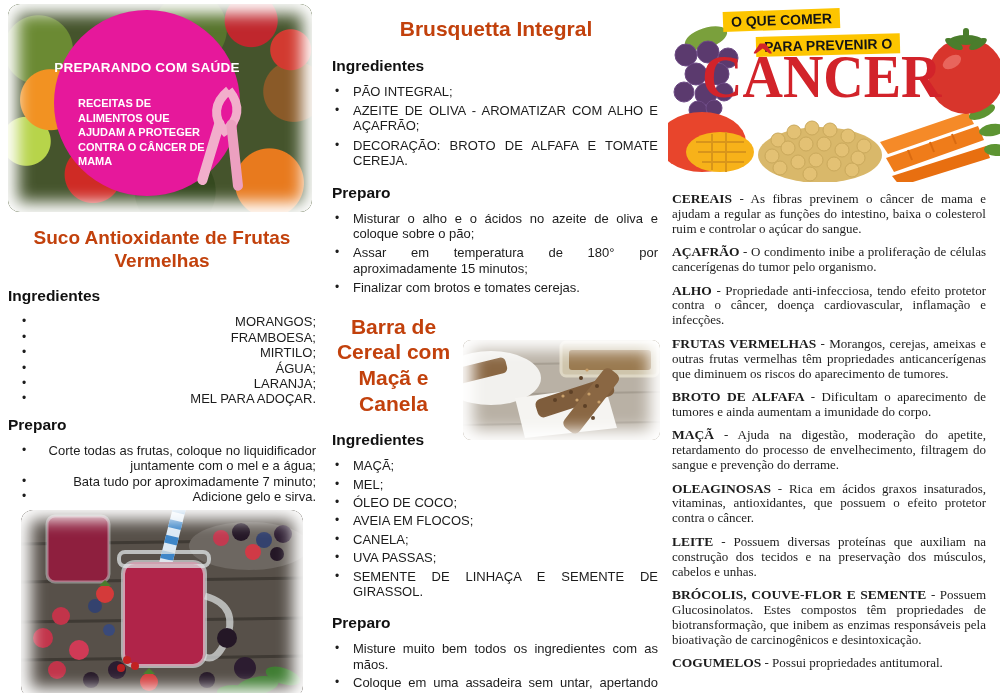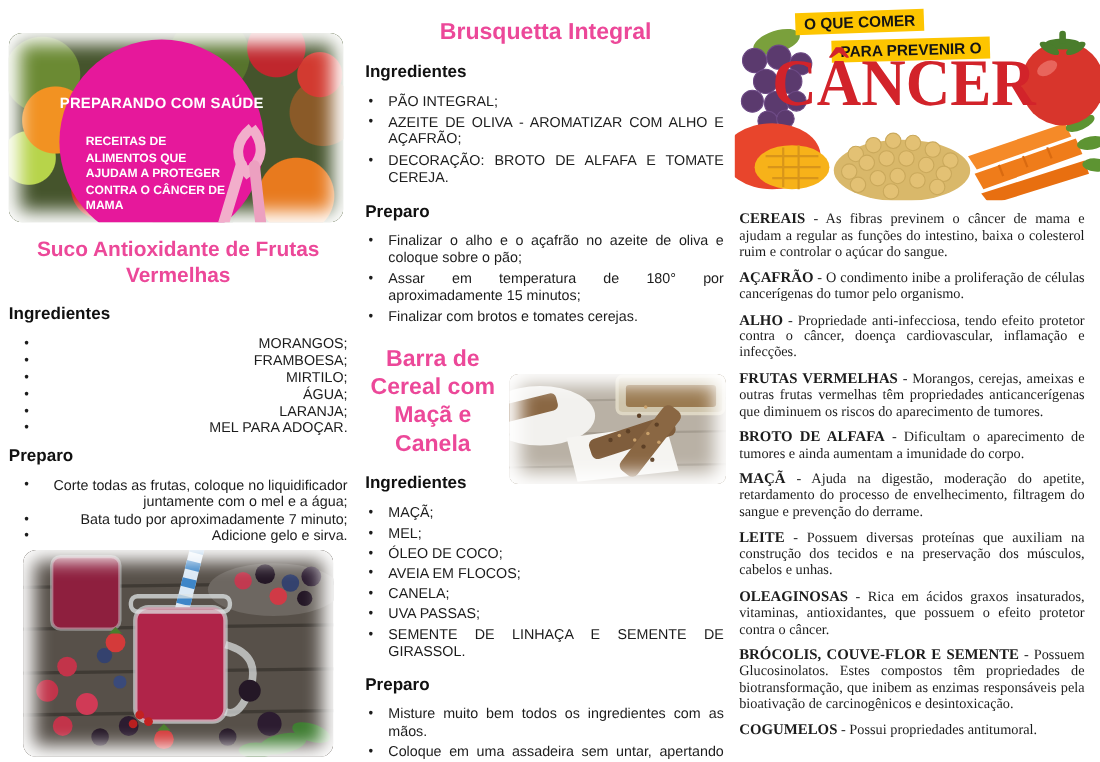--- a/index.html
+++ b/index.html
@@ -10,44 +10,44 @@
   .col-left{left:8px;top:4px;width:308px;}
   .col-mid{left:332px;top:10px;width:328px;}
   .col-right{left:668px;top:0;width:332px;}
 
   
   .photo-frame{position:relative;border-radius:12px;overflow:hidden;}
   .photo-frame::after{content:"";position:absolute;inset:0;border-radius:inherit;
         box-shadow:inset 0 0 16px 10px #ffffff;pointer-events:none;}
 
   
-  .cover-photo{width:304px;height:172px;background-color:#45542c;background-image:
+  .cover-photo{width:304px;height:208px;background-color:#45542c;background-image:
       radial-gradient(circle at 14% 46%, #f29222 0 30px, rgba(242,146,34,0) 31px),
       radial-gradient(circle at 6% 66%, #b7d44a 0 24px, rgba(183,212,74,0) 25px),
       radial-gradient(circle at 10% 22%, #6b8a33 0 34px, rgba(107,138,51,0) 35px),
       radial-gradient(circle at 80% 8%, #c0272d 0 26px, rgba(192,39,45,0) 27px),
       radial-gradient(circle at 93% 22%, #d23a30 0 20px, rgba(210,58,48,0) 21px),
       radial-gradient(circle at 94% 42%, #8a5a28 0 30px, rgba(138,90,40,0) 31px),
       radial-gradient(circle at 28% 82%, #cf2b25 0 28px, rgba(207,43,37,0) 29px),
       radial-gradient(circle at 86% 86%, #e87a1e 0 34px, rgba(232,122,30,0) 35px),
       radial-gradient(circle at 55% 90%, #35491f 0 40px, rgba(53,73,31,0) 41px),
-      radial-gradient(circle at 60% 12%, #57742c 0 36px, rgba(87,116,44,0) 37px); margin-top: 26px;}
+      radial-gradient(circle at 60% 12%, #57742c 0 36px, rgba(87,116,44,0) 37px);}
   .pink-circle{position:absolute;left:46px;top:6px;width:186px;height:186px;border-radius:50%;
       background:#e6189b;z-index:2;}
   .circle-title{position:absolute;top:50px;left:0;width:100%;text-align:center;
       color:#fff;font-weight:bold;font-size:13.5px;letter-spacing:.2px;}
   .circle-sub{position:absolute;top:86px;left:24px;width:140px;color:#fff;font-weight:bold;
       font-size:11px;line-height:1.32;}
   .ribbon-svg{position:absolute;left:190px;top:80px;z-index:3;transform:rotate(6deg);}
 
   
   .smoothie-photo{width:282px;height:188px;margin:6px auto 0 auto;}
 
   
-  .recipe-title{margin:14px 0 0 0;font-size:19px;line-height:1.22;text-align:center;font-weight:bold;color:#ec4899;}
+  .recipe-title{margin:14px 0 0 0;font-size:19px;line-height:1.22;text-align:center;font-weight:bold;color:#c2410c;}
   .h-section{margin:15px 0 9px 0;font-size:15.5px;font-weight:bold;color:#111;}
   .col-left .h-section.steps{margin-top:9px;}
   .list{margin:0;}
   .bullet{display:flex;align-items:flex-start;}
   .dot{flex:0 0 35px;padding-left:14px;box-sizing:border-box;font-size:12px;line-height:15.4px;}
   .txt{flex:1;font-size:13px;line-height:15.4px;text-align:right;}
   .col-left .bullet{margin-bottom:0;}
 
   
   .col-mid .recipe-title{margin-top:6px;font-size:21px;}
@@ -210,21 +210,21 @@
       <div class="bullet">
           <span class="dot">•</span>
           <span class="txt">DECORAÇÃO: BROTO DE ALFAFA E TOMATE CEREJA.</span>
         </div>
     </div>
 
     <h3 class="h-section">Preparo</h3>
     <div class="list">
       <div class="bullet">
           <span class="dot">•</span>
-          <span class="txt">Finalizar o alho e o açafrão no azeite de oliva e coloque sobre o pão;</span>
+          <span class="txt">Misturar o alho e o ácidos no azeite de oliva e coloque sobre o pão;</span>
         </div>
       <div class="bullet">
           <span class="dot">•</span>
           <span class="txt">Assar em temperatura de 180° por aproximadamente 15 minutos;</span>
         </div>
       <div class="bullet">
           <span class="dot">•</span>
           <span class="txt">Finalizar com brotos e tomates cerejas.</span>
         </div>
     </div>
@@ -399,20 +399,20 @@
       <div class="cancer-word">CÂNCER</div>
     </div>
 
     <div class="entries">
       <p class="entry"><b class="term">CEREAIS</b> <span class="etext">- As fibras previnem o câncer de mama e ajudam a regular as funções do intestino, baixa o colesterol ruim e controlar o açúcar do sangue.</span></p>
       <p class="entry"><b class="term">AÇAFRÃO</b> <span class="etext">- O condimento inibe a proliferação de células cancerígenas do tumor pelo organismo.</span></p>
       <p class="entry"><b class="term">ALHO</b> <span class="etext">- Propriedade anti-infecciosa, tendo efeito protetor contra o câncer, doença cardiovascular, inflamação e infecções.</span></p>
       <p class="entry"><b class="term">FRUTAS VERMELHAS</b> <span class="etext">- Morangos, cerejas, ameixas e outras frutas vermelhas têm propriedades anticancerígenas que diminuem os riscos do aparecimento de tumores.</span></p>
       <p class="entry"><b class="term">BROTO DE ALFAFA</b> <span class="etext">- Dificultam o aparecimento de tumores e ainda aumentam a imunidade do corpo.</span></p>
       <p class="entry"><b class="term">MAÇÃ</b> <span class="etext">- Ajuda na digestão, moderação do apetite, retardamento do processo de envelhecimento, filtragem do sangue e prevenção do derrame.</span></p>
+      <p class="entry"><b class="term">OLEAGINOSAS</b> <span class="etext">- Rica em ácidos graxos insaturados, vitaminas, antioxidantes, que possuem o efeito protetor contra o câncer.</span></p>
       <p class="entry"><b class="term">LEITE</b> <span class="etext">- Possuem diversas proteínas que auxiliam na construção dos tecidos e na preservação dos músculos, cabelos e unhas.</span></p>
-      <p class="entry"><b class="term">OLEAGINOSAS</b> <span class="etext">- Rica em ácidos graxos insaturados, vitaminas, antioxidantes, que possuem o efeito protetor contra o câncer.</span></p>
       <p class="entry"><b class="term">BRÓCOLIS, COUVE-FLOR E SEMENTE</b> <span class="etext">- Possuem Glucosinolatos. Estes compostos têm propriedades de biotransformação, que inibem as enzimas responsáveis pela bioativação de carcinogênicos e desintoxicação.</span></p>
       <p class="entry"><b class="term">COGUMELOS</b> <span class="etext">- Possui propriedades antitumoral.</span></p>
     </div>
   </section>
 
 </div>
 
 </body></html>

